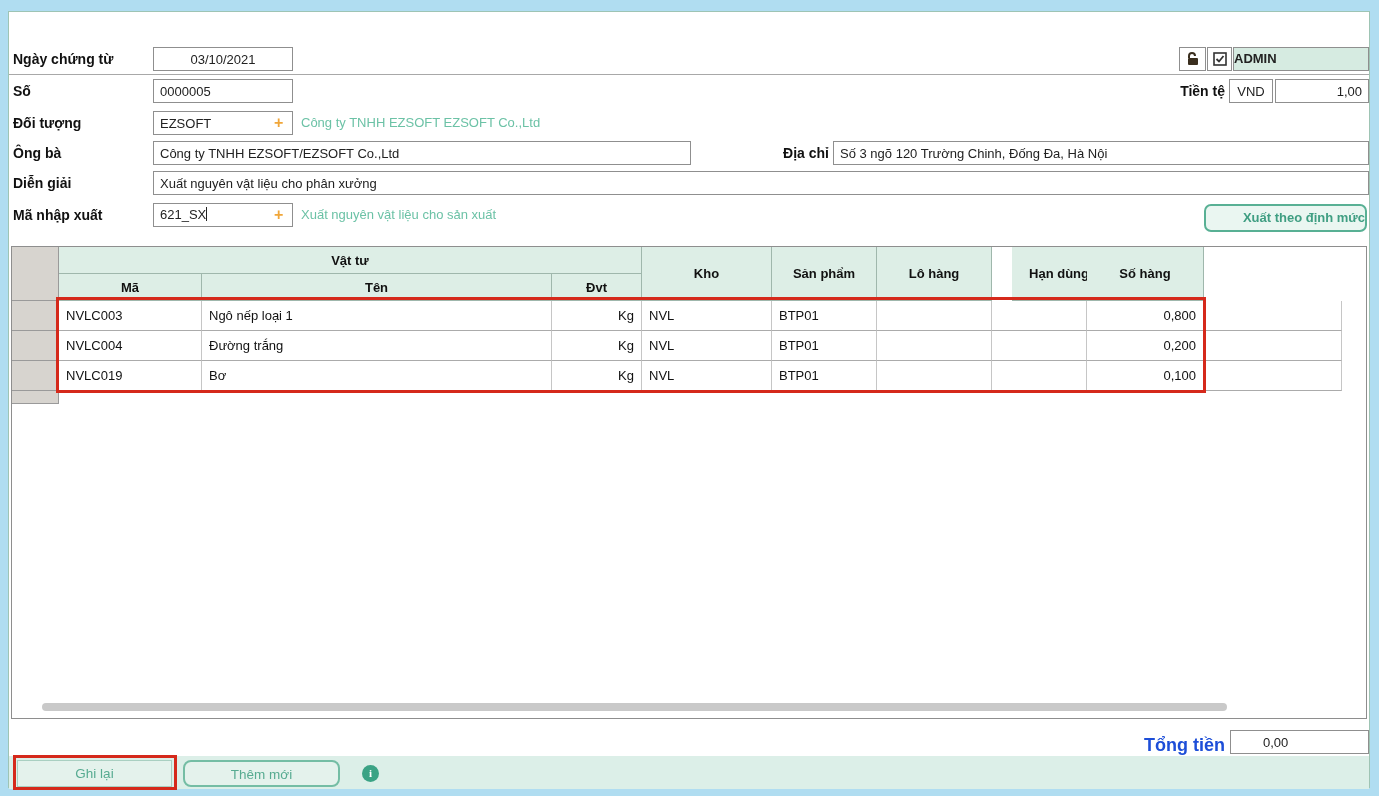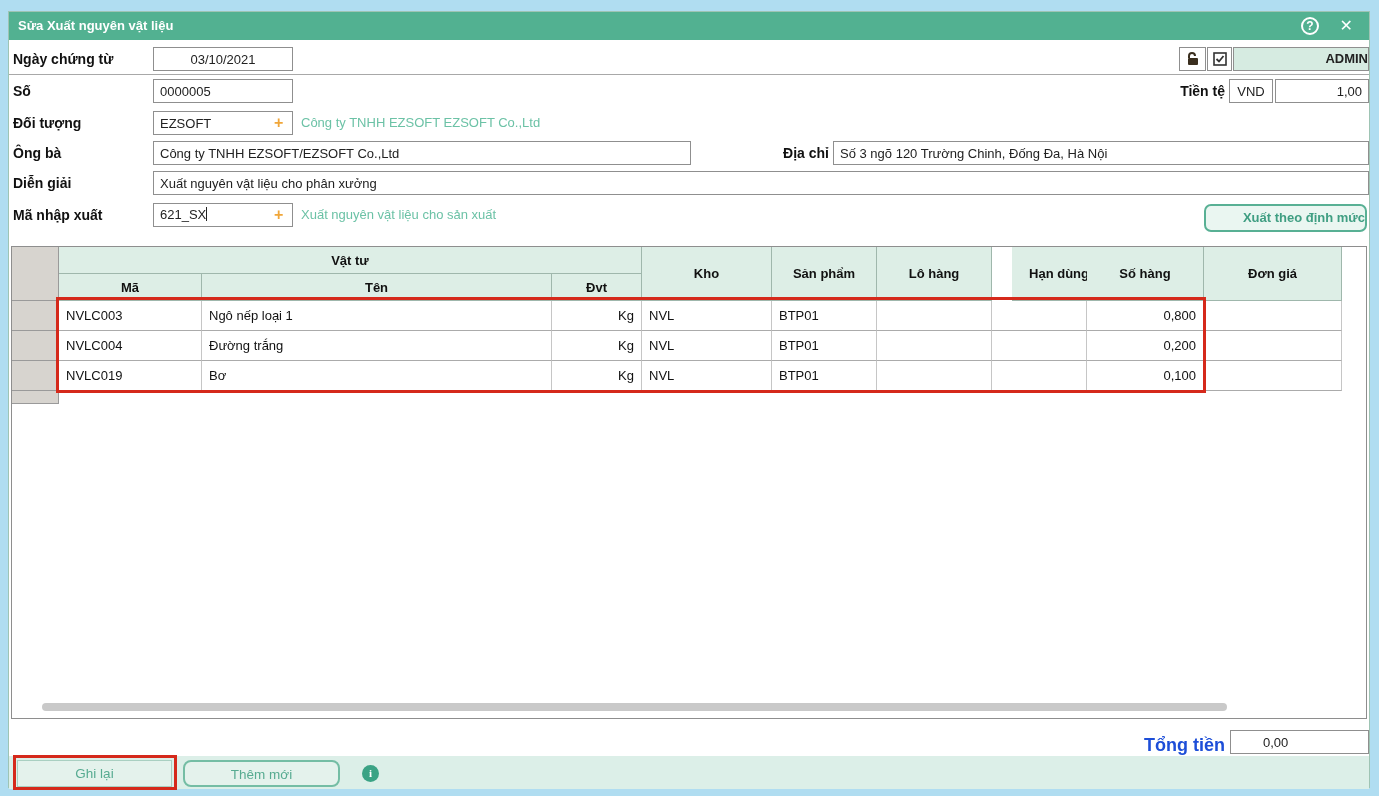--- a/index.html
+++ b/index.html
@@ -40,21 +40,21 @@
   .plus-ic {
     position:absolute; color:#f0a63a; font-size:16px; font-weight:bold; line-height:24px;
   }
   .caret { display:inline-block; width:1px; height:14px; background:#222; vertical-align:-2px; }
   .mini-box {
     position:absolute; height:24px; border:1px solid #8f8f8f; background:#fff;
     display:flex; align-items:center; justify-content:center;
   }
   .admin-box {
     position:absolute; height:24px; border:1px solid #8f8f8f; background:#d6ebe1;
-    font-size:13px; font-weight:bold; color:#222; text-align:right; line-height:22px;
+    font-size:13px; font-weight:bold; color:#222; text-align:left; line-height:22px;
   }
   .norm-btn {
     position:absolute; height:28px; border:2px solid #58b094; border-radius:7px;
     background:#eaf6f1; color:#3f9e82; font-size:13px; font-weight:bold;
     text-align:center; line-height:24px; cursor:pointer;
   }
   
   .grid {
     position:absolute; left:2px; top:234px; width:1356px; height:473px;
     border:1px solid #8e8e8e; background:#fff; overflow:hidden;
@@ -96,25 +96,20 @@
     background:#3ba385; border-radius:50%; color:#fff; font-size:11px;
     font-weight:bold; text-align:center; line-height:17px; font-family:"Liberation Serif",serif;
   }
   svg { display:block; }
 </style>
 </head>
 <body>
 
 <div class="dialog">
 
-  <div class="titlebar">
-    <span>Sửa Xuất nguyên vật liệu</span>
-    <span class="help-btn">?</span>
-    <span class="close-btn">✕</span>
-  </div>
 
   <div class="lbl" style="left:4px; top:35px;">Ngày chứng từ</div>
   <input class="inp" style="left: 144px; top: 35px; width: 140px; text-align: center;" readonly="" value="03/10/2021">
   <div class="mini-box" style="left:1170px; top:35px; width:27px;">
     <span>
       <svg width="15" height="14" viewBox="0 0 15 14">
         <rect x="3" y="6" width="10" height="7" rx="1" fill="#3a2e1e"></rect>
         <path d="M4 6 V4 a3 3 0 0 1 6 0" fill="none" stroke="#3a2e1e" stroke-width="2"></path>
       </svg>
     </span>
@@ -160,21 +155,20 @@
     <div class="sel-cell" style="left:0; top:0; width:47px; height:54px;"></div>
     <div class="hdr-cell" style="left:47px; top:0; width:583px; height:27px;">Vật tư</div>
     <div class="hdr-cell" style="left:47px; top:27px; width:143px; height:27px;">Mã</div>
     <div class="hdr-cell" style="left:190px; top:27px; width:350px; height:27px;">Tên</div>
     <div class="hdr-cell" style="left:540px; top:27px; width:90px; height:27px;">Đvt</div>
     <div class="hdr-cell" style="left:630px; top:0; width:130px; height:54px;">Kho</div>
     <div class="hdr-cell" style="left:760px; top:0; width:105px; height:54px;">Sản phẩm</div>
     <div class="hdr-cell" style="left:865px; top:0; width:115px; height:54px;">Lô hàng</div>
     <div class="hdr-cell" style="left:1000px; top:0; width:95px; height:54px;">Hạn dùng</div>
     <div class="hdr-cell" style="left:1075px; top:0; width:117px; height:54px;">Số hàng</div>
-    <div class="hdr-cell" style="left:1192px; top:0; width:138px; height:54px;">Đơn giá</div>
 
     <div>
       <div class="sel-cell" style="left:0; top:54px; width:47px; height:30px;"></div>
       <div class="cell" style="left:47px; top:54px; width:143px; height:30px;">NVLC003</div>
       <div class="cell" style="left:190px; top:54px; width:350px; height:30px;">Ngô nếp loại 1</div>
       <div class="cell num" style="left:540px; top:54px; width:90px; height:30px;">Kg</div>
       <div class="cell" style="left:630px; top:54px; width:130px; height:30px;">NVL</div>
       <div class="cell" style="left:760px; top:54px; width:105px; height:30px;">BTP01</div>
       <div class="cell" style="left:865px; top:54px; width:115px; height:30px;"></div>
       <div class="cell" style="left:980px; top:54px; width:95px; height:30px;"></div>

